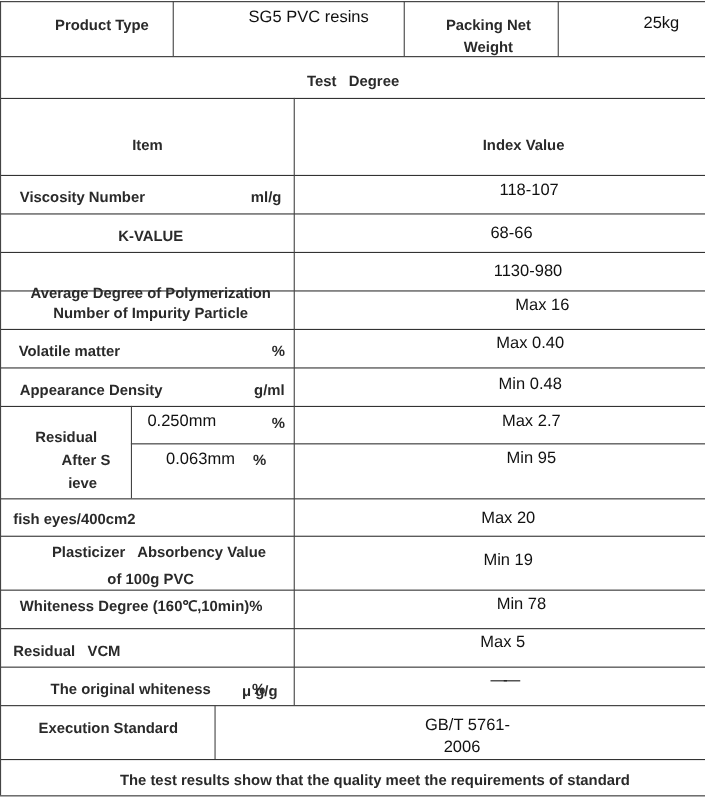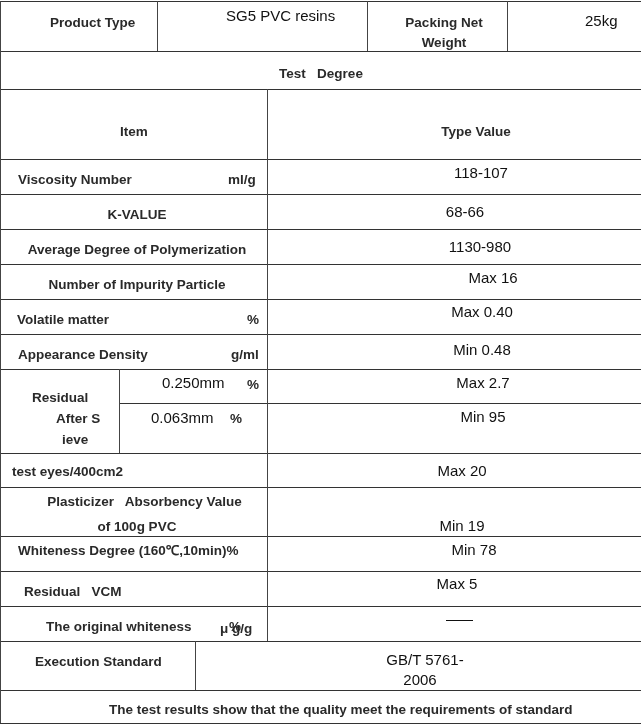--- a/index.html
+++ b/index.html
@@ -47,66 +47,66 @@
 
   <span class="t b" style="left:50px;top:14px;">Product Type</span>
   <span class="t n" style="left:226px;top:7px;">SG5 PVC resins</span>
   <span class="t b c" style="left:444px;top:14px;">Packing Net</span>
   <span class="t b c" style="left:444px;top:34px;">Weight</span>
   <span class="t n" style="left:568px;top:12px;margin-left:17px;">25kg</span>
 
   <span class="t b c" style="left:321px;top:65px;white-space:pre;">Test   Degree</span>
 
   <span class="t b c" style="left:134px;top:123px;">Item</span>
-  <span class="t b c" style="left:476px;top:123px;">Type Value</span>
+  <span class="t b c" style="left:476px;top:123px;">Index Value</span>
 
   <span class="t b" style="left:18px;top:171px;">Viscosity Number</span>
   <span class="t b" style="left:228px;top:171px;">ml/g</span>
   <span class="t n c" style="left:481px;top:164px;">118-107</span>
 
   <span class="t b c" style="left:137px;top:206px;">K-VALUE</span>
   <span class="t n c" style="left:465px;top:203px;">68-66</span>
 
-  <span class="t b c" style="left:137px;top:241px;">Average Degree of Polymerization</span>
+  <span class="t b c" style="left:137px;top:258px;">Average Degree of Polymerization</span>
   <span class="t n c" style="left:480px;top:238px;">1130-980</span>
 
   <span class="t b c" style="left:137px;top:276px;">Number of Impurity Particle</span>
   <span class="t n c" style="left:493px;top:269px;text-align:right;">Max 16</span>
 
   <span class="t b" style="left:17px;top:311px;">Volatile matter</span>
   <span class="t b" style="left:247px;top:311px;">%</span>
   <span class="t n c" style="left:482px;top:303px;">Max 0.40</span>
 
   <span class="t b" style="left:18px;top:346px;">Appearance Density</span>
   <span class="t b" style="left:231px;top:346px;">g/ml</span>
   <span class="t n c" style="left:482px;top:341px;text-align:right;">Min 0.48</span>
 
   <span class="t b" style="left:32px;top:389px;">Residual</span>
   <span class="t b" style="left:56px;top:410px;">After S</span>
   <span class="t b" style="left:62px;top:431px;">ieve</span>
 
-  <span class="t n" style="left:134px;top:374px;margin-left:28px;">0.250mm</span>
+  <span class="t n" style="left:134px;top:374px;">0.250mm</span>
   <span class="t b" style="left:247px;top:376px;">%</span>
   <span class="t n c" style="left:483px;top:374px;">Max 2.7</span>
 
   <span class="t n" style="left:151px;top:409px;">0.063mm</span>
   <span class="t b" style="left:230px;top:410px;">%</span>
   <span class="t n c" style="left:483px;top:408px;">Min 95</span>
 
-  <span class="t b" style="left:12px;top:463px;">test eyes/400cm2</span>
+  <span class="t b" style="left:12px;top:463px;">fish eyes/400cm2</span>
   <span class="t n c" style="left:462px;top:462px;">Max 20</span>
 
   <span class="t b c" style="left:138px;top:493px;white-space:pre;padding-left:13px;">Plasticizer   Absorbency Value</span>
   <span class="t b c" style="left:137px;top:518px;">of 100g PVC</span>
-  <span class="t n c" style="left:462px;top:501px;margin-top:16px;">Min 19</span>
+  <span class="t n c" style="left:462px;top:501px;">Min 19</span>
 
   <span class="t b" style="left:18px;top:542px;">Whiteness Degree (160℃,10min)%</span>
   <span class="t n c" style="left:462px;top:541px;padding-left:24px;">Min 78</span>
 
-  <span class="t b" style="left:24px;top:583px;white-space:pre;">Residual   VCM</span>
+  <span class="t b" style="left:12px;top:583px;white-space:pre;">Residual   VCM</span>
   <span class="t b" style="left:220px;top:584px;margin-top:36px;">μ g/g</span>
   <span class="t n c" style="left:457px;top:575px;">Max 5</span>
 
   <span class="t b" style="left:46px;top:618px;">The original whiteness</span>
   <span class="t b" style="left:229px;top:618px;">%</span>
   <span class="t n c" style="left:458px;top:610px;letter-spacing:-3px;">——</span>
 
   <span class="t b" style="left:35px;top:653px;">Execution Standard</span>
   <span class="t n c" style="left:425px;top:651px;">GB/T 5761-</span>
   <span class="t n c" style="left:420px;top:671px;">2006</span>

